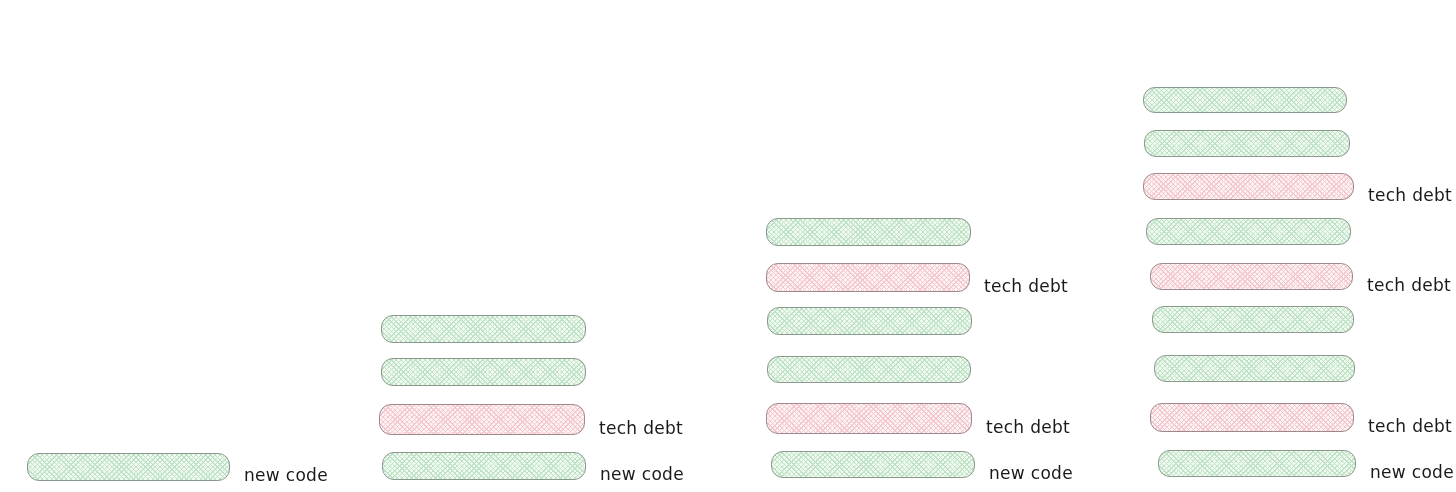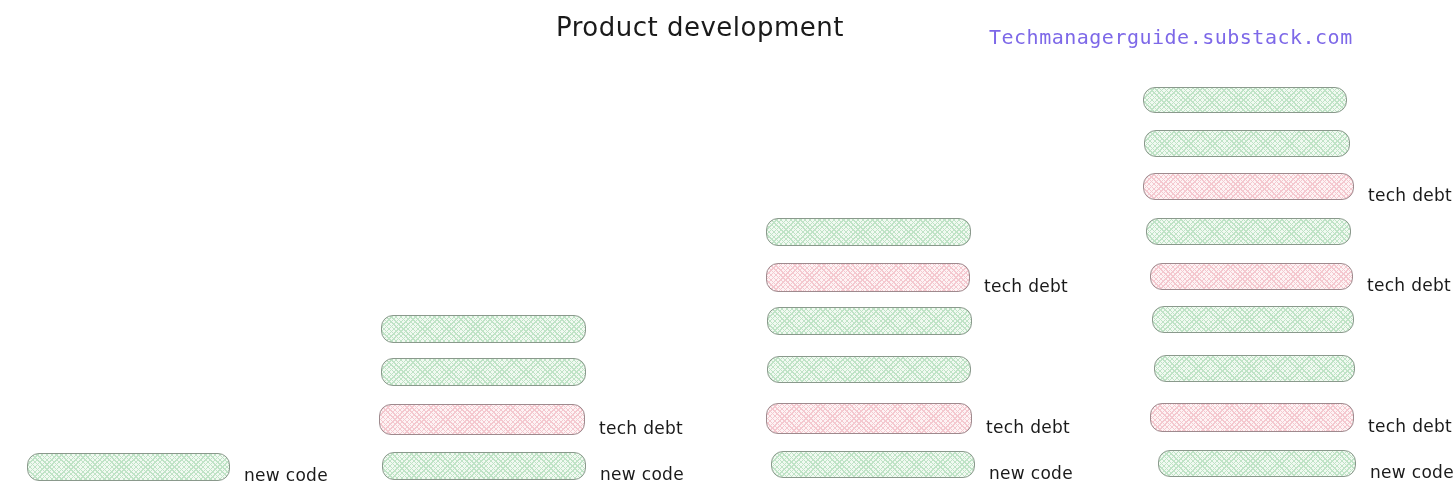--- a/index.html
+++ b/index.html
@@ -63,22 +63,20 @@
     color: var(--label-color, #1a1a1a);
     letter-spacing: 0.3px;
     white-space: nowrap;
     margin-top: 8px;
   }
 </style>
 </head>
 <body>
 
 <div class="canvas">
-  <div class="title">Product development</div>
-  <div class="watermark">Techmanagerguide.substack.com</div>
   <div id="bars-layer">
       <div class="bar green" style="left: 27px; top: 453px; width: 203px; height: 28px;"></div>
       <div class="bar-label" style="left: 244px; top: 467px;">new code</div>
       <div class="bar green" style="left: 381px; top: 315px; width: 205px; height: 28px;"></div>
       <div class="bar green" style="left: 381px; top: 358px; width: 205px; height: 28px;"></div>
       <div class="bar pink" style="left: 379px; top: 404px; width: 206px; height: 31px;"></div>
       <div class="bar-label" style="left: 599px; top: 419.5px;">tech debt</div>
       <div class="bar green" style="left: 382px; top: 452px; width: 204px; height: 28px;"></div>
       <div class="bar-label" style="left: 600px; top: 466px;">new code</div>
       <div class="bar green" style="left: 766px; top: 218px; width: 205px; height: 28px;"></div>

